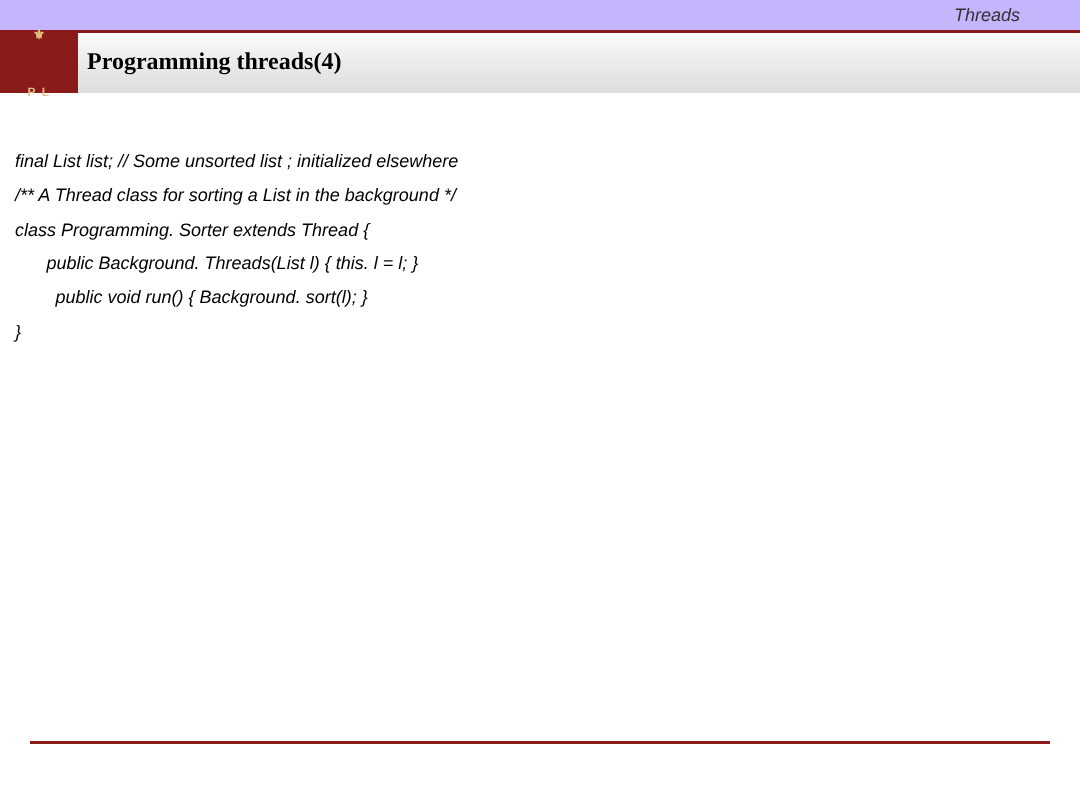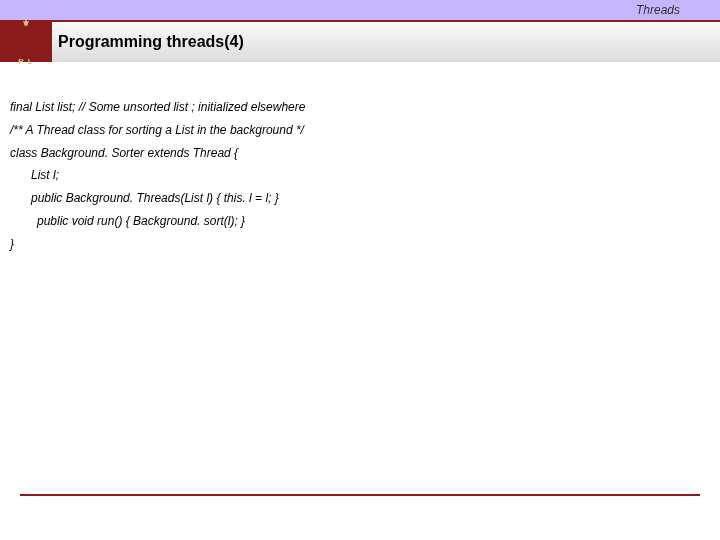--- a/index.html
+++ b/index.html
@@ -49,20 +49,21 @@
   }
   .logo-top { font-size: 9px; }
   .logo-bottom { font-size: 8px; letter-spacing: 1px; margin-top: 28px;}
   .title-bar {
     flex: 1;
     height: 40px;
     background: linear-gradient(to bottom, #fafafa 0%, #dcdcdc 100%);
     display: flex;
     align-items: center;
     padding-left: 6px;
+    font-family: Liberation Serif, serif;
   }
   .slide-title {
     font-size: 16px;
     font-weight: bold;
     color: #000;
   }
   .content {
     padding: 34px 10px 10px 10px;
   }
   .code-line {
@@ -98,20 +99,19 @@
     </div>
   </div>
   <div class="title-bar">
     <span class="slide-title">Programming threads(4)</span>
   </div>
 </div>
 
 <div class="content">
   <span class="code-line">final List list; // Some unsorted list ; initialized elsewhere</span>
   <span class="code-line"> /** A Thread class for sorting a List in the background */</span>
-  <span class="code-line">class Background. Sorter extends Thread {</span>
-  <span class="code-line indent1">List l;</span>
+  <span class="code-line">class Programming. Sorter extends Thread {</span>
   <span class="code-line indent1">public Background. Threads(List l) { this. l = l; }</span>
   <span class="code-line indent2"> public void run() { Background. sort(l); }</span>
   <span class="code-line">}</span>
 </div>
 
 <div class="bottom-rule"></div>
 
 </body></html>

